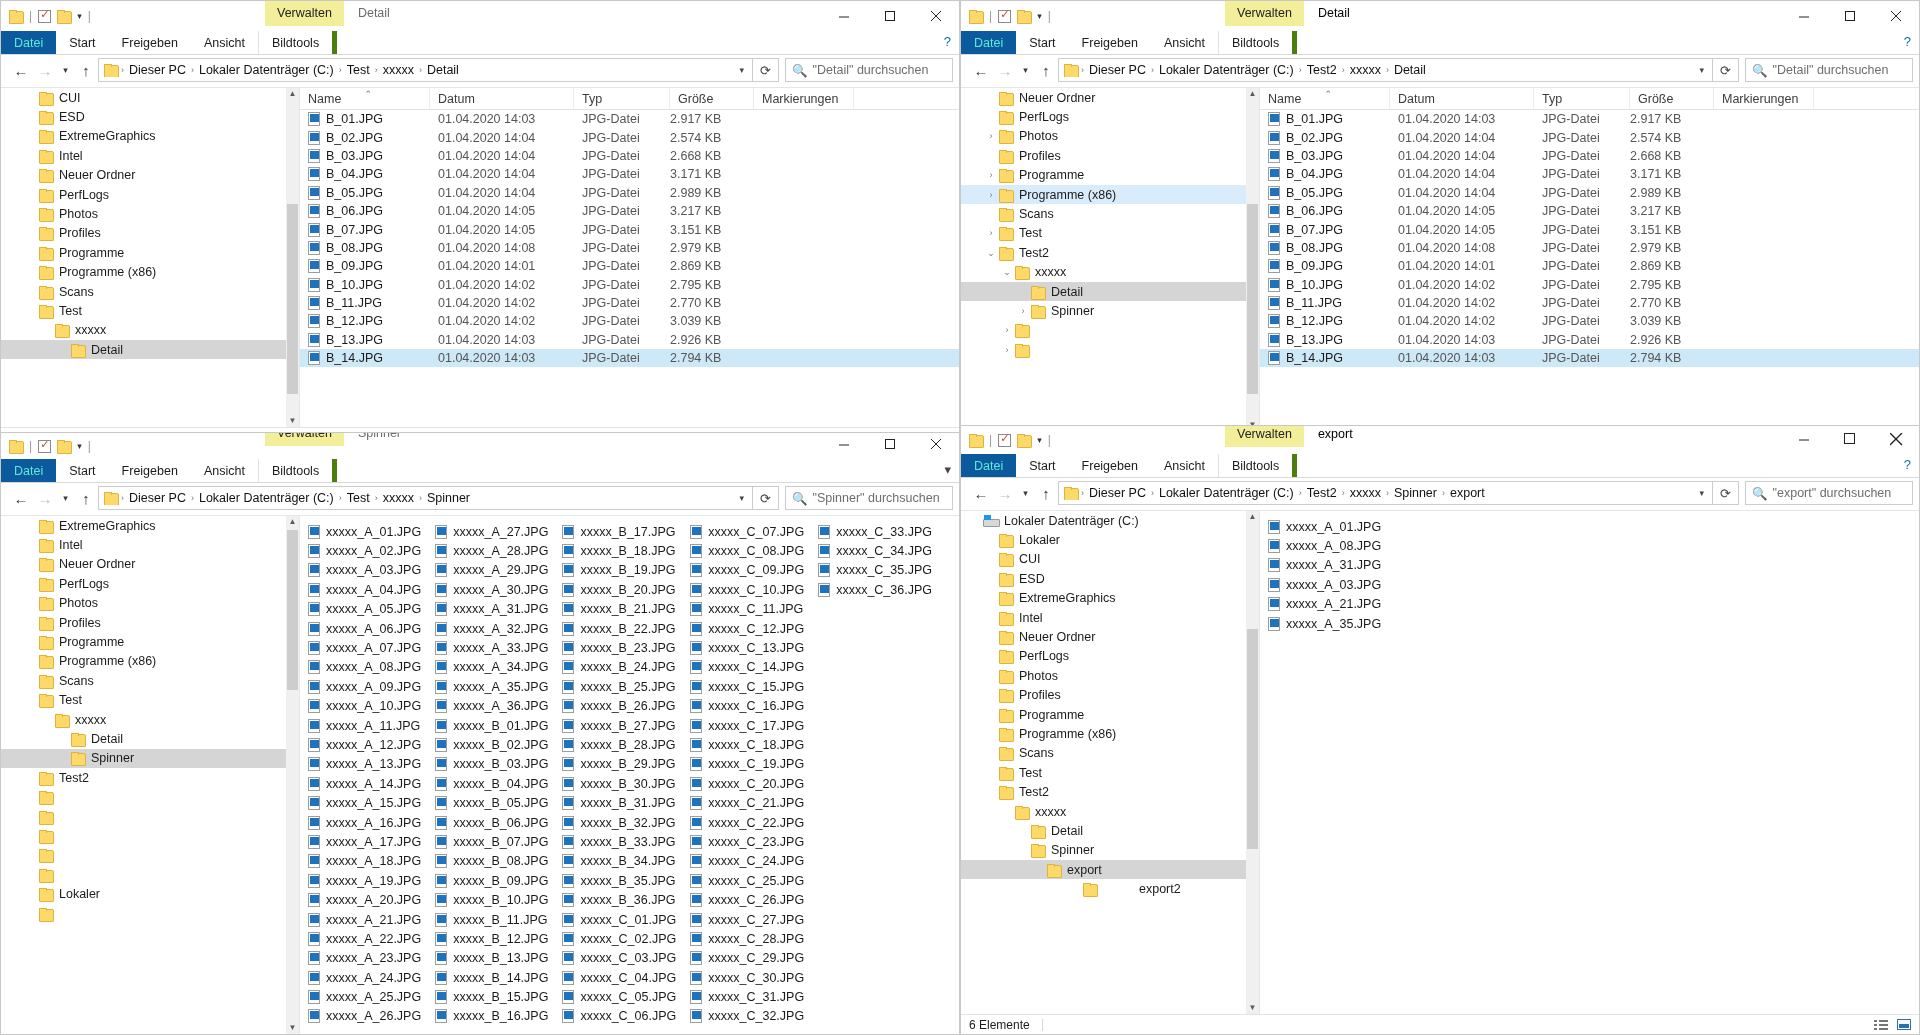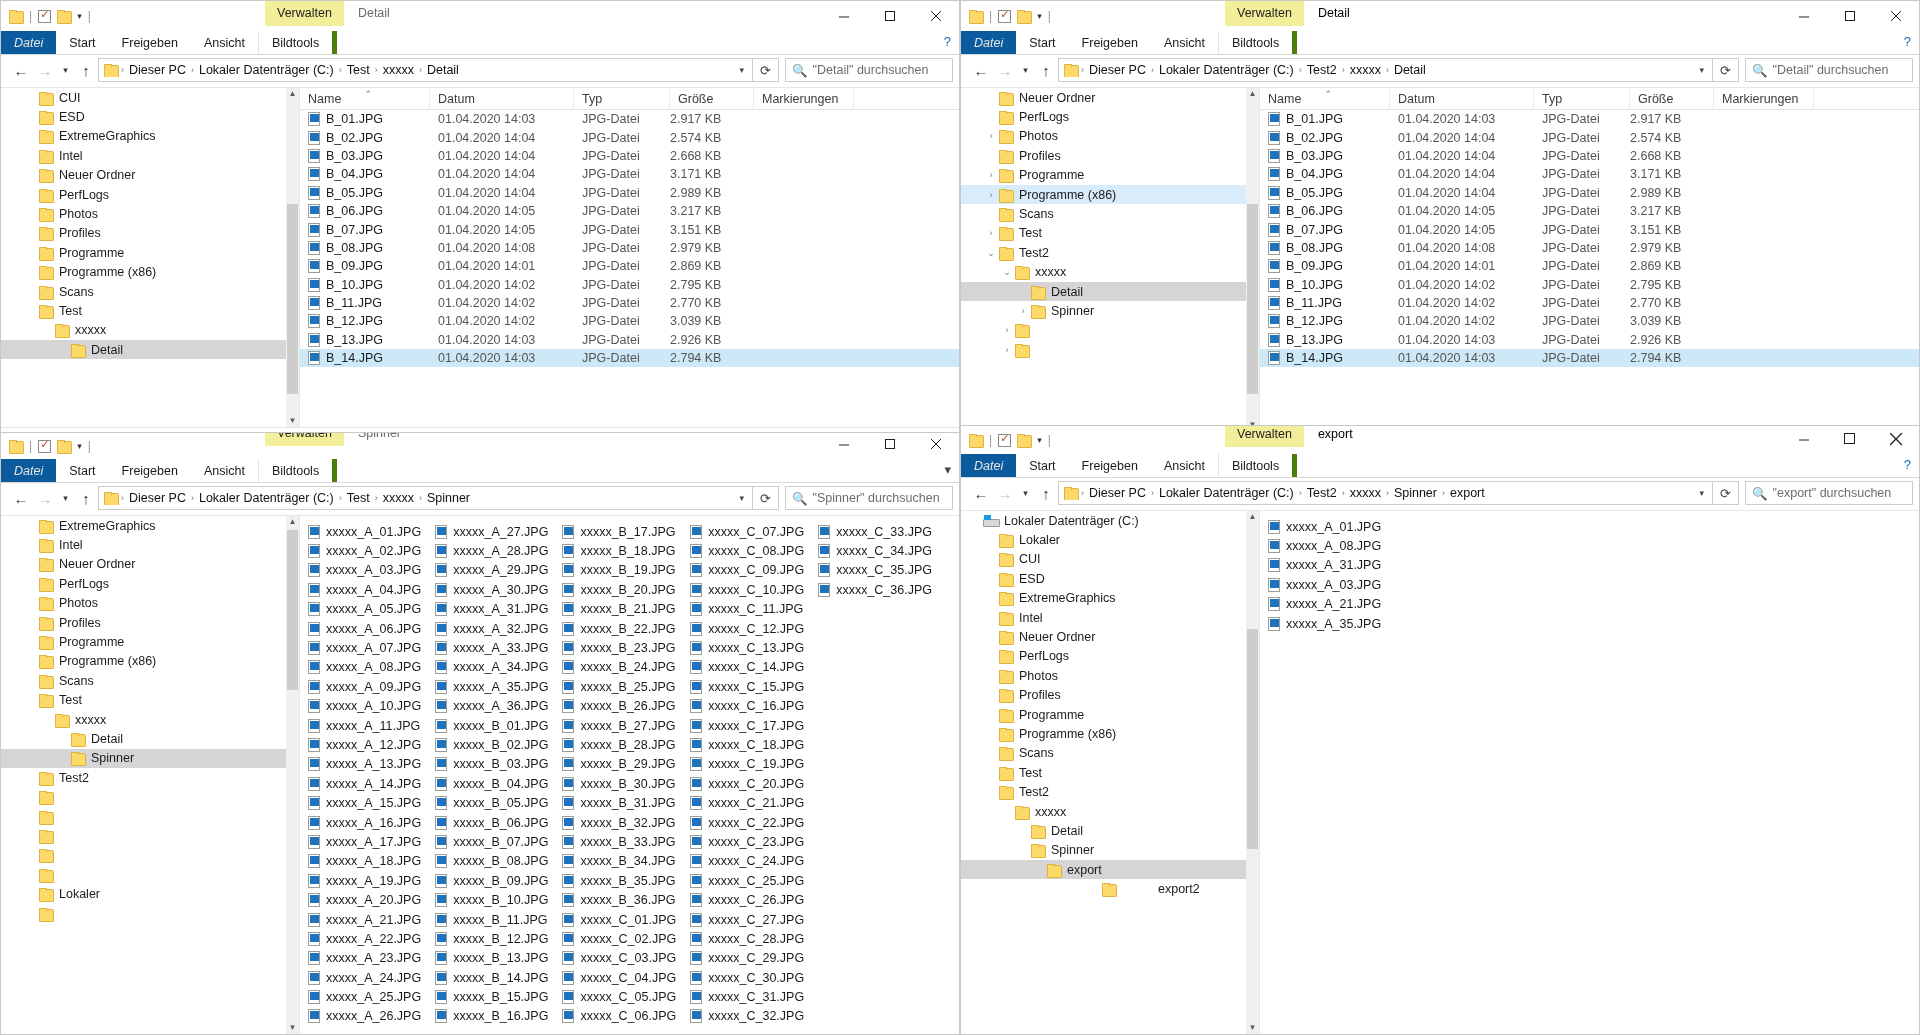--- a/index.html
+++ b/index.html
@@ -39,21 +39,21 @@
 
   .wincontrols { position:absolute; right:0; top:0; display:flex; height:30px; }
   .wcbtn { width:46px; height:30px; display:flex; align-items:center; justify-content:center;
            font-size:12px; color:#222; }
   .wcbtn svg { display:block; }
 
   
   .tabs { height:24px; display:flex; align-items:stretch; border-bottom:1px solid #d9d9d9;
           flex:0 0 24px; position:relative; }
   .tab { padding:0 13px; display:flex; align-items:center; font-size:12.5px; color:#1b1b1b; }
-  .tab.file { background:#0c5a9e; color:#e5e5e5;font-style:italic; }
+  .tab.file { background:#0c5a9e; color:#5eead4; }
   .tab.toolstab { background:#ffffff; border-left:1px solid #e3e3e3; border-right:5px solid #4d7c0f;}
   .tabs .helpicon { position:absolute; right:8px; top:3px; color:#0d6cb8; font-size:13px; }
 
   
   .addrbar { height:32px; display:flex; align-items:center; gap:0px; padding:3px 6px 5px 8px;
              flex:0 0 32px; background:#ffffff; }
   .navbtn { width:24px; height:24px; display:flex; align-items:center; justify-content:center;
             color:#3a3a3a; font-size:15px; }
   .navbtn.dim { color:#c0c0c0; }
   .navbtn.small { width:17px; font-size:9px; }
@@ -1542,21 +1542,21 @@
             <div class="trow" style="padding-left: 54px;">
               <span class="twist"></span>
               <span class="ico-folder"></span>
               <span>Spinner</span>
             </div>
             <div class="trow sel" style="padding-left: 70px;">
               <span class="twist"></span>
               <span class="ico-folder"></span>
               <span>export</span>
             </div>
-            <div class="trow" style="padding-left: 89px; gap: 36px;">
+            <div class="trow" style="padding-left: 70px; gap: 36px;">
               <span class="twist"></span>
               <span class="ico-folder"></span>
               <span>export2</span>
             </div>
           </div>
         <div class="treescroll">
           <span class="sbarrow">▲</span>
           <div class="sbthumb" style="top:118px; height:220px;"></div>
           <span class="sbarrow">▼</span>
         </div>
@@ -1583,15 +1583,37 @@
               <span class="ico-jpg"></span>
               <span>xxxxx_A_21.JPG</span>
             </div>
             <div class="gitem gcol" style="width: 260px;">
               <span class="ico-jpg"></span>
               <span>xxxxx_A_35.JPG</span>
             </div>
           </div>
       </div>
     </div>
+    <div class="statusbar">
+      <span class="st">6 Elemente</span>
+      <span class="stsep"></span>
+      <div class="viewbtns">
+        <div class="vb">
+            <svg width="15" height="12">
+              <rect x="0" y="1" width="3" height="2" fill="#777"></rect>
+              <rect x="5" y="1" width="9" height="2" fill="#777"></rect>
+              <rect x="0" y="5" width="3" height="2" fill="#777"></rect>
+              <rect x="5" y="5" width="9" height="2" fill="#777"></rect>
+              <rect x="0" y="9" width="3" height="2" fill="#777"></rect>
+              <rect x="5" y="9" width="9" height="2" fill="#777"></rect>
+            </svg>
+          </div>
+        <div class="vb">
+            <svg width="15" height="12">
+              <rect x="0.5" y="0.5" width="13" height="10" fill="none" stroke="#2b6fb5"></rect>
+              <rect x="2" y="5" width="10" height="4" fill="#2b6fb5"></rect>
+            </svg>
+          </div>
+      </div>
+    </div>
   </div>
 
 </div>
 
 </body></html>

